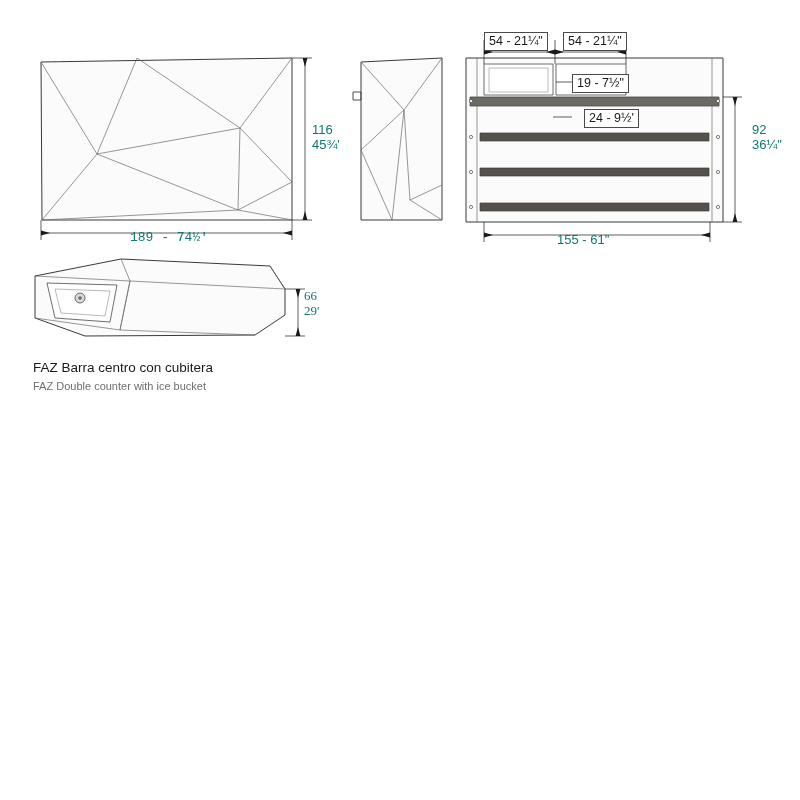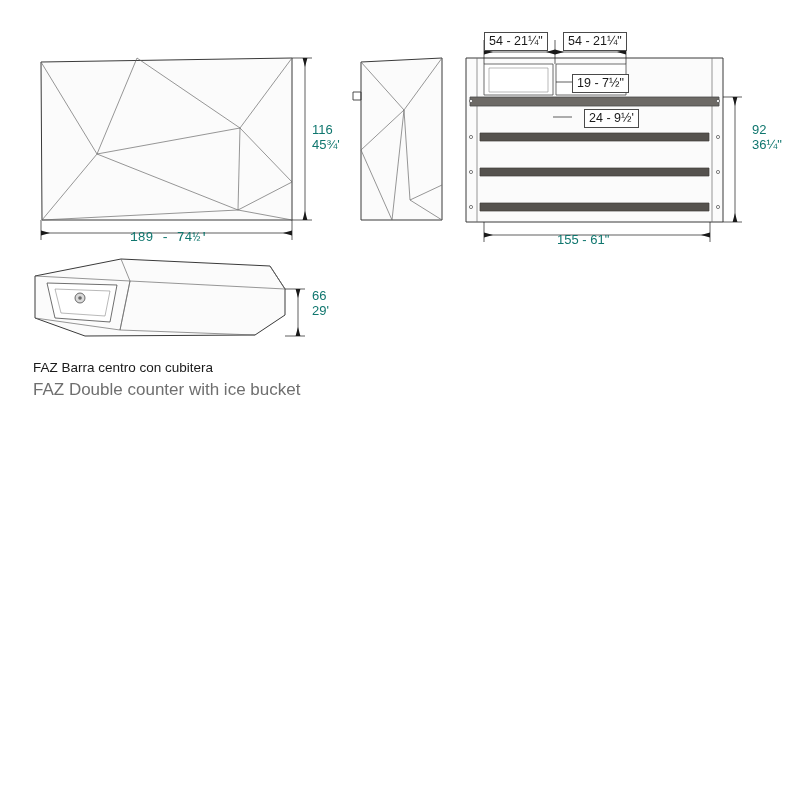--- a/index.html
+++ b/index.html
@@ -30,21 +30,21 @@
   .caption-es {
     position: absolute;
     font-family: "Liberation Sans", sans-serif;
     font-size: 13.5px;
     color: #1a1a1a;
     white-space: nowrap;
   }
   .caption-en {
     position: absolute;
     font-family: "Liberation Sans", sans-serif;
-    font-size: 17px;
+    font-size: 11px;
     color: #6f6f6f;
     white-space: nowrap;
   }
   .lbl {
     position: absolute;
     font-family: "Liberation Sans", sans-serif;
     font-size: 13px;
     color: #0f766e;
     white-space: nowrap;
     line-height: 15px;
@@ -201,21 +201,21 @@
     </g>
   </svg>
 
   <div class="lbl" style="left:312px; top:122px;">
     <span>116</span><br>
     <span>45¾'</span>
   </div>
 
   <div class="lbl" style="left:130px; top:230px;font-family:Liberation Mono, monospace;">189 - 74½'</div>
 
-  <div class="lbl" style="left:312px; top:288px;">
+  <div class="lbl" style="left:304px; top:288px;font-family:Liberation Serif, serif;">
     <span>66</span><br>
     <span>29'</span>
   </div>
 
   <div class="boxed" style="left:484px; top:32px;">54 - 21¼"</div>
   <div class="boxed" style="left:563px; top:32px;">54 - 21¼"</div>
   <div class="boxed" style="left:572px; top:74px;">19 - 7½"</div>
   <div class="boxed" style="left:584px; top:109px;text-align:right;">24 - 9½'</div>
 
   <div class="lbl" style="left:557px; top:232px;">155 - 61"</div>

